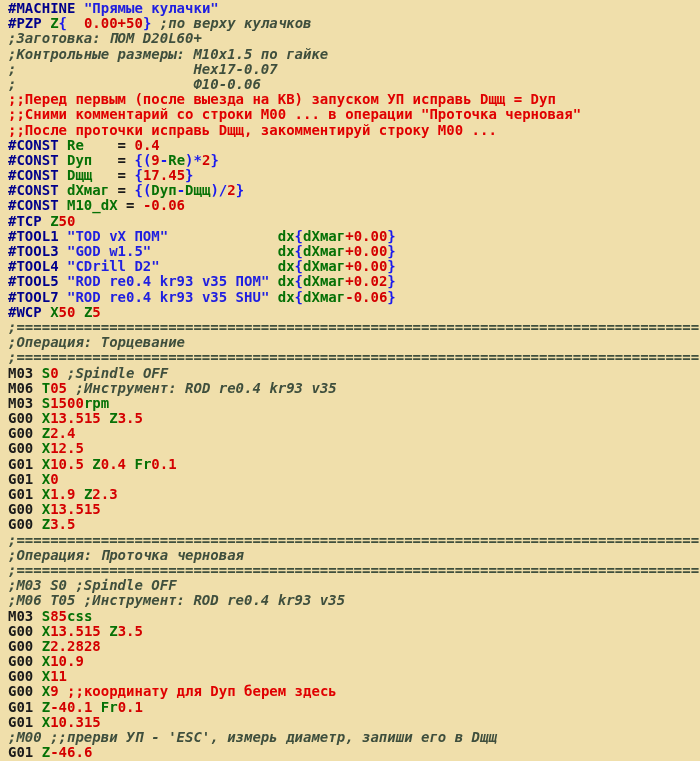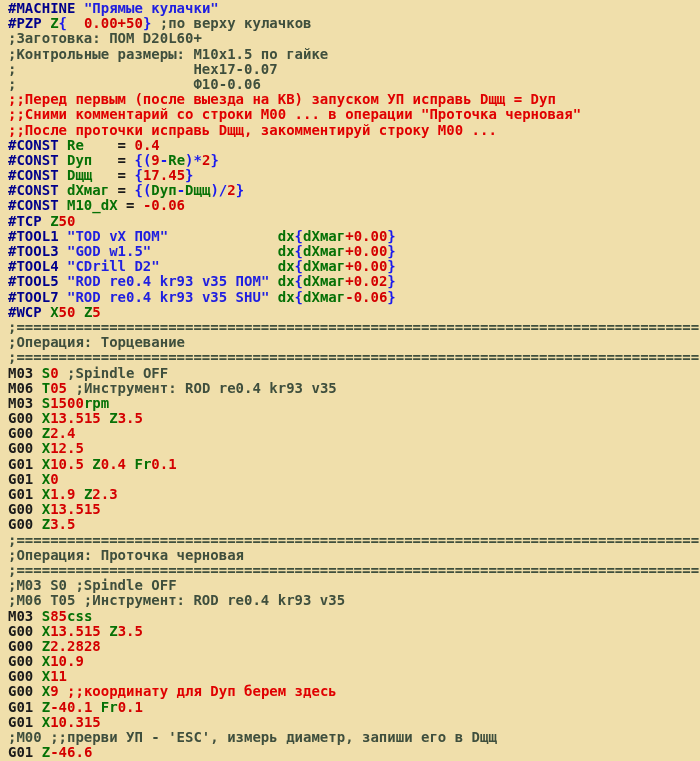--- a/index.html
+++ b/index.html
@@ -24,19 +24,19 @@
   }
   .line { height: 15.2px; }
   .tk-dir { color: var(--dir); }
   .tk-g   { color: var(--g); }
   .tk-w   { color: var(--w); }
   .tk-n   { color: var(--n); }
   .tk-b   { color: var(--b); }
   .tk-s   { color: var(--s); }
   .tk-eq  { color: var(--eq); }
   .tk-t   { color: var(--t); }
-  .tk-c   { color: var(--c); }
+  .tk-c   { color: var(--c); font-style: italic; }
   .tk-rc  { color: var(--rc); }
 </style>
 </head>
 <body>
 
 <div class="editor"><div class="line"><span class="tk-dir">#MACHINE</span><span class="tk-t"> </span><span class="tk-s">"Прямые кулачки"</span></div><div class="line"><span class="tk-dir">#PZP</span><span class="tk-t"> </span><span class="tk-w">Z</span><span class="tk-b">{</span><span class="tk-t">  </span><span class="tk-n">0.00+50</span><span class="tk-b">}</span><span class="tk-t"> </span><span class="tk-c">;по верху кулачков</span></div><div class="line"><span class="tk-c">;Заготовка: ПОМ D20L60+</span></div><div class="line"><span class="tk-c">;Контрольные размеры: M10x1.5 по гайке</span></div><div class="line"><span class="tk-c">;                     Hex17-0.07</span></div><div class="line"><span class="tk-c">;                     Ф10-0.06</span></div><div class="line"><span class="tk-rc">;;Перед первым (после выезда на КВ) запуском УП исправь Dщщ = Dуп</span></div><div class="line"><span class="tk-rc">;;Сними комментарий со строки M00 ... в операции "Проточка черновая"</span></div><div class="line"><span class="tk-rc">;;После проточки исправь Dщщ, закомментируй строку M00 ...</span></div><div class="line"><span class="tk-dir">#CONST</span><span class="tk-t"> </span><span class="tk-w">Re</span><span class="tk-t">    </span><span class="tk-eq">=</span><span class="tk-t"> </span><span class="tk-n">0.4</span></div><div class="line"><span class="tk-dir">#CONST</span><span class="tk-t"> </span><span class="tk-w">Dуп</span><span class="tk-t">   </span><span class="tk-eq">=</span><span class="tk-t"> </span><span class="tk-b">{(</span><span class="tk-n">9</span><span class="tk-b">-</span><span class="tk-w">Re</span><span class="tk-b">)*</span><span class="tk-n">2</span><span class="tk-b">}</span></div><div class="line"><span class="tk-dir">#CONST</span><span class="tk-t"> </span><span class="tk-w">Dщщ</span><span class="tk-t">   </span><span class="tk-eq">=</span><span class="tk-t"> </span><span class="tk-b">{</span><span class="tk-n">17.45</span><span class="tk-b">}</span></div><div class="line"><span class="tk-dir">#CONST</span><span class="tk-t"> </span><span class="tk-w">dXмаг</span><span class="tk-t"> </span><span class="tk-eq">=</span><span class="tk-t"> </span><span class="tk-b">{(</span><span class="tk-w">Dуп</span><span class="tk-b">-</span><span class="tk-w">Dщщ</span><span class="tk-b">)/</span><span class="tk-n">2</span><span class="tk-b">}</span></div><div class="line"><span class="tk-dir">#CONST</span><span class="tk-t"> </span><span class="tk-w">M10_dX</span><span class="tk-t"> </span><span class="tk-eq">=</span><span class="tk-t"> </span><span class="tk-n">-0.06</span></div><div class="line"><span class="tk-dir">#TCP</span><span class="tk-t"> </span><span class="tk-w">Z</span><span class="tk-n">50</span></div><div class="line"><span class="tk-dir">#TOOL1</span><span class="tk-t"> </span><span class="tk-s">"TOD vX ПОМ"</span><span class="tk-t">             </span><span class="tk-w">dx</span><span class="tk-b">{</span><span class="tk-w">dXмаг</span><span class="tk-n">+0.00</span><span class="tk-b">}</span></div><div class="line"><span class="tk-dir">#TOOL3</span><span class="tk-t"> </span><span class="tk-s">"GOD w1.5"</span><span class="tk-t">               </span><span class="tk-w">dx</span><span class="tk-b">{</span><span class="tk-w">dXмаг</span><span class="tk-n">+0.00</span><span class="tk-b">}</span></div><div class="line"><span class="tk-dir">#TOOL4</span><span class="tk-t"> </span><span class="tk-s">"CDrill D2"</span><span class="tk-t">              </span><span class="tk-w">dx</span><span class="tk-b">{</span><span class="tk-w">dXмаг</span><span class="tk-n">+0.00</span><span class="tk-b">}</span></div><div class="line"><span class="tk-dir">#TOOL5</span><span class="tk-t"> </span><span class="tk-s">"ROD re0.4 kr93 v35 ПОМ"</span><span class="tk-t"> </span><span class="tk-w">dx</span><span class="tk-b">{</span><span class="tk-w">dXмаг</span><span class="tk-n">+0.02</span><span class="tk-b">}</span></div><div class="line"><span class="tk-dir">#TOOL7</span><span class="tk-t"> </span><span class="tk-s">"ROD re0.4 kr93 v35 SHU"</span><span class="tk-t"> </span><span class="tk-w">dx</span><span class="tk-b">{</span><span class="tk-w">dXмаг</span><span class="tk-n">-0.06</span><span class="tk-b">}</span></div><div class="line"><span class="tk-dir">#WCP</span><span class="tk-t"> </span><span class="tk-w">X</span><span class="tk-n">50</span><span class="tk-t"> </span><span class="tk-w">Z</span><span class="tk-n">5</span></div><div class="line"><span class="tk-c">;=================================================================================</span></div><div class="line"><span class="tk-c">;Операция: Торцевание</span></div><div class="line"><span class="tk-c">;=================================================================================</span></div><div class="line"><span class="tk-g">M03</span><span class="tk-t"> </span><span class="tk-w">S</span><span class="tk-n">0</span><span class="tk-t"> </span><span class="tk-c">;Spindle OFF</span></div><div class="line"><span class="tk-g">M06</span><span class="tk-t"> </span><span class="tk-w">T</span><span class="tk-n">05</span><span class="tk-t"> </span><span class="tk-c">;Инструмент: ROD re0.4 kr93 v35</span></div><div class="line"><span class="tk-g">M03</span><span class="tk-t"> </span><span class="tk-w">S</span><span class="tk-n">1500</span><span class="tk-w">rpm</span></div><div class="line"><span class="tk-g">G00</span><span class="tk-t"> </span><span class="tk-w">X</span><span class="tk-n">13.515</span><span class="tk-t"> </span><span class="tk-w">Z</span><span class="tk-n">3.5</span></div><div class="line"><span class="tk-g">G00</span><span class="tk-t"> </span><span class="tk-w">Z</span><span class="tk-n">2.4</span></div><div class="line"><span class="tk-g">G00</span><span class="tk-t"> </span><span class="tk-w">X</span><span class="tk-n">12.5</span></div><div class="line"><span class="tk-g">G01</span><span class="tk-t"> </span><span class="tk-w">X</span><span class="tk-n">10.5</span><span class="tk-t"> </span><span class="tk-w">Z</span><span class="tk-n">0.4</span><span class="tk-t"> </span><span class="tk-w">Fr</span><span class="tk-n">0.1</span></div><div class="line"><span class="tk-g">G01</span><span class="tk-t"> </span><span class="tk-w">X</span><span class="tk-n">0</span></div><div class="line"><span class="tk-g">G01</span><span class="tk-t"> </span><span class="tk-w">X</span><span class="tk-n">1.9</span><span class="tk-t"> </span><span class="tk-w">Z</span><span class="tk-n">2.3</span></div><div class="line"><span class="tk-g">G00</span><span class="tk-t"> </span><span class="tk-w">X</span><span class="tk-n">13.515</span></div><div class="line"><span class="tk-g">G00</span><span class="tk-t"> </span><span class="tk-w">Z</span><span class="tk-n">3.5</span></div><div class="line"><span class="tk-c">;=================================================================================</span></div><div class="line"><span class="tk-c">;Операция: Проточка черновая</span></div><div class="line"><span class="tk-c">;=================================================================================</span></div><div class="line"><span class="tk-c">;M03 S0 ;Spindle OFF</span></div><div class="line"><span class="tk-c">;M06 T05 ;Инструмент: ROD re0.4 kr93 v35</span></div><div class="line"><span class="tk-g">M03</span><span class="tk-t"> </span><span class="tk-w">S</span><span class="tk-n">85</span><span class="tk-w">css</span></div><div class="line"><span class="tk-g">G00</span><span class="tk-t"> </span><span class="tk-w">X</span><span class="tk-n">13.515</span><span class="tk-t"> </span><span class="tk-w">Z</span><span class="tk-n">3.5</span></div><div class="line"><span class="tk-g">G00</span><span class="tk-t"> </span><span class="tk-w">Z</span><span class="tk-n">2.2828</span></div><div class="line"><span class="tk-g">G00</span><span class="tk-t"> </span><span class="tk-w">X</span><span class="tk-n">10.9</span></div><div class="line"><span class="tk-g">G00</span><span class="tk-t"> </span><span class="tk-w">X</span><span class="tk-n">11</span></div><div class="line"><span class="tk-g">G00</span><span class="tk-t"> </span><span class="tk-w">X</span><span class="tk-n">9</span><span class="tk-t"> </span><span class="tk-rc">;;координату для Dуп берем здесь</span></div><div class="line"><span class="tk-g">G01</span><span class="tk-t"> </span><span class="tk-w">Z</span><span class="tk-n">-40.1</span><span class="tk-t"> </span><span class="tk-w">Fr</span><span class="tk-n">0.1</span></div><div class="line"><span class="tk-g">G01</span><span class="tk-t"> </span><span class="tk-w">X</span><span class="tk-n">10.315</span></div><div class="line"><span class="tk-c">;M00 ;;прерви УП - 'ESC', измерь диаметр, запиши его в Dщщ</span></div><div class="line"><span class="tk-g">G01</span><span class="tk-t"> </span><span class="tk-w">Z</span><span class="tk-n">-46.6</span></div></div>
 
 </body></html>

